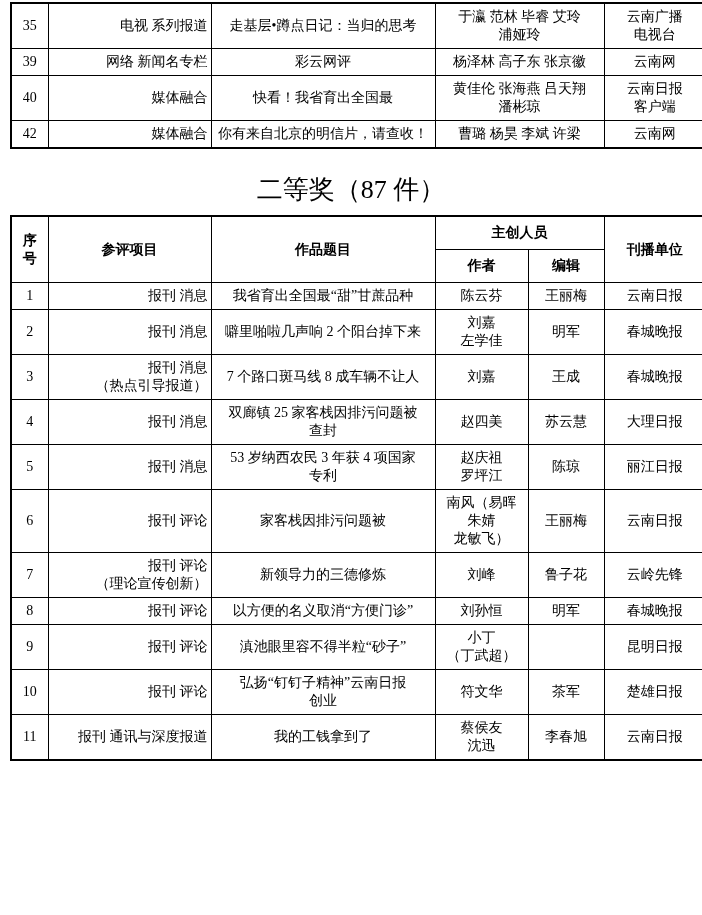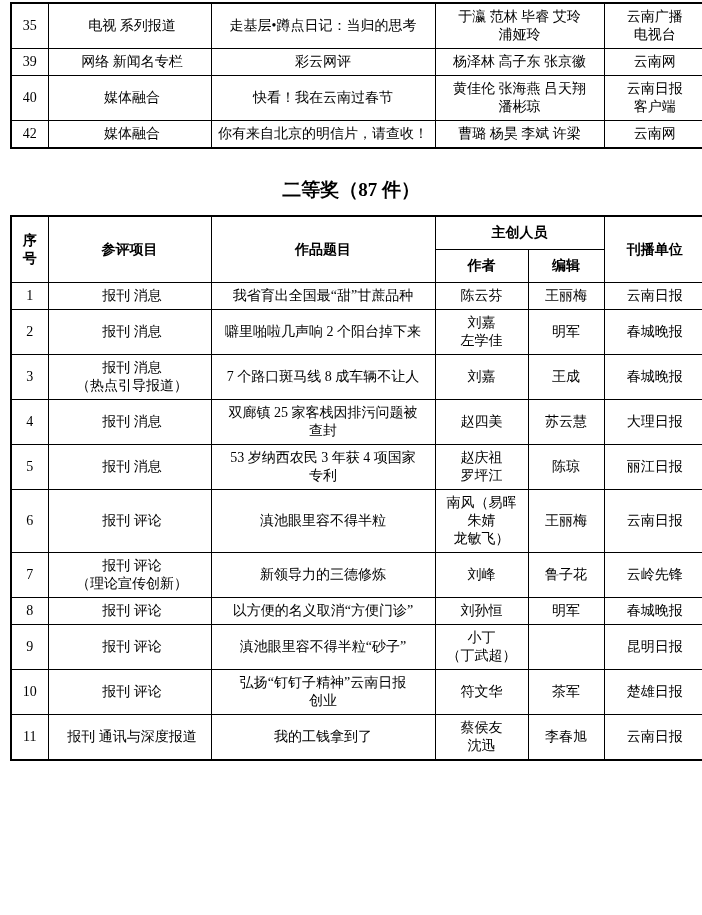--- a/index.html
+++ b/index.html
@@ -20,27 +20,27 @@
     font-size:14px;
     font-weight:normal;
     text-align:center;
     vertical-align:middle;
     padding:4px 3px;
     line-height:18px;
     white-space:pre-line;
     overflow:hidden;
   }
   th{padding:7px 3px;font-weight:bold;}
-  .c-cat{text-align:center;padding-left:8px;}
+  .c-cat{text-align:right;padding-left:8px;}
   .tbl1{margin-top:2px;}
   .section-heading{
     width:702px;
     text-align:center;
-    font-size:19px;
-    font-weight:bold;
+    font-size:26px;
+    font-weight:normal;
     margin-top:28px;
     margin-bottom:12px;
     line-height:26px;
   }
   .col-no{width:37px;}
   .col-cat{width:163px;}
   .col-title{width:224px;}
   .col-author{width:93px;}
   .col-editor{width:76px;}
   .col-unit{width:102px;}
@@ -70,21 +70,21 @@
     <tr>
       <td>39</td>
       <td class="c-cat">网络 新闻名专栏</td>
       <td>彩云网评</td>
       <td colspan="2">杨泽林 高子东 张京徽</td>
       <td>云南网</td>
     </tr>
     <tr>
       <td>40</td>
       <td class="c-cat">媒体融合</td>
-      <td>快看！我在云南过春节</td>
+      <td>快看！我省育出全国最</td>
       <td colspan="2">黄佳伦 张海燕 吕天翔
 潘彬琼</td>
       <td>云南日报
 客户端</td>
     </tr>
     <tr>
       <td>42</td>
       <td class="c-cat">媒体融合</td>
       <td>你有来自北京的明信片，请查收！</td>
       <td colspan="2">曹璐 杨昊 李斌 许梁</td>
@@ -158,21 +158,21 @@
       <td>53 岁纳西农民 3 年获 4 项国家
 专利</td>
       <td>赵庆祖
 罗坪江</td>
       <td>陈琼</td>
       <td>丽江日报</td>
     </tr>
     <tr>
       <td>6</td>
       <td class="c-cat">报刊 评论</td>
-      <td>滇池眼里容不得半粒</td>
+      <td>家客栈因排污问题被</td>
       <td>南风（易晖
 朱婧
 龙敏飞）</td>
       <td>王丽梅</td>
       <td>云南日报</td>
     </tr>
     <tr>
       <td>7</td>
       <td class="c-cat">报刊 评论
 （理论宣传创新）</td>

